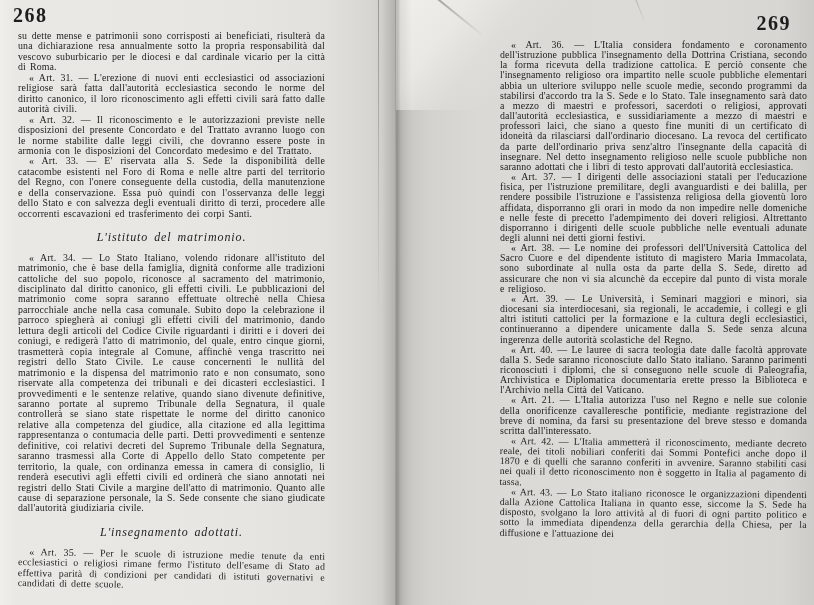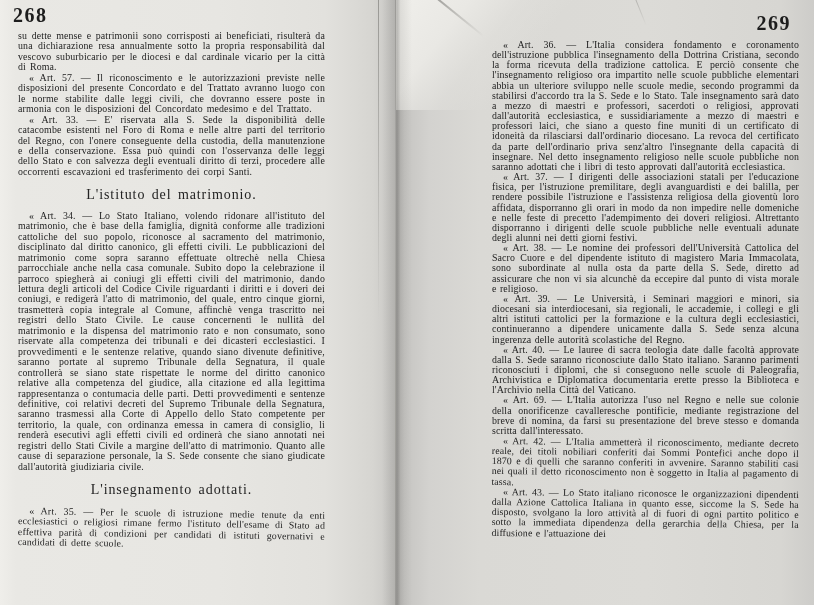--- a/index.html
+++ b/index.html
@@ -54,62 +54,63 @@
     position:absolute; color:#1d1d1d; font-weight:bold;
     font-size:20px; letter-spacing:1.5px;
   }
   .pn-left  { left:13px; top:4px; }
   .pn-right { right:23px; top:12px; }
   .page-body {
     position:absolute; color:#232323; text-align:justify;
     text-rendering:optimizeLegibility;
   }
   .body-left  { left:18px; top:31px; width:307px; font-size:9.9px; line-height:10.45px; letter-spacing:.15px; word-spacing:1.3px; }
-  .body-right { left:96px; top:40px; width:307px; font-size:9.9px; line-height:10.15px; letter-spacing:.1px;  word-spacing:.9px; }
+  .body-right { left:104px; top:40px; width:307px; font-size:9.9px; line-height:10.15px; letter-spacing:.1px;  word-spacing:.9px; }
   .para { margin:0; text-indent:11px; }
   .para.no-indent { text-indent:0; }
   .section-heading {
-    margin:13px 0 10px; text-align:center; 
-    font-weight:normal; font-size:14px; letter-spacing:.9px; word-spacing:2px;
+    margin:13px 0 10px; text-align:center; font-style:italic;
+    font-weight:normal; font-size:12px; letter-spacing:.9px; word-spacing:2px;
     color:#222222;
   }
   .body-right .section-heading { margin:18px 0 13px; }
   .tilt-1 { transform:rotate(.9deg); transform-origin:left center; }
   .tilt-2 { transform:rotate(.55deg); transform-origin:left top; }
 </style>
 </head>
 <body>
 
 <div class="scan">
 
   <div class="page page-left">
     <div class="page-number pn-left">268</div>
     <div class="page-body body-left">
       <p class="para no-indent">su dette mense e patrimonii sono corrisposti ai beneficiati, risulterà da una dichiarazione resa annualmente sotto la propria responsabilità dal vescovo suburbicario per le diocesi e dal cardinale vicario per la città di Roma.</p>
-      <p class="para">« Art. 57. — Il riconoscimento e le autorizzazioni previste nelle disposizioni del presente Concordato e del Trattato avranno luogo con le norme stabilite dalle leggi civili, che dovranno essere poste in armonia con le disposizioni del Concordato medesimo e del Trattato.</p>
+      <p class="para">« Art. 31. — L'erezione di nuovi enti ecclesiastici od associazioni religiose sarà fatta dall'autorità ecclesiastica secondo le norme del diritto canonico, il loro riconoscimento agli effetti civili sarà fatto dalle autorità civili.</p>
+      <p class="para">« Art. 32. — Il riconoscimento e le autorizzazioni previste nelle disposizioni del presente Concordato e del Trattato avranno luogo con le norme stabilite dalle leggi civili, che dovranno essere poste in armonia con le disposizioni del Concordato medesimo e del Trattato.</p>
       <p class="para">« Art. 33. — E' riservata alla S. Sede la disponibilità delle catacombe esistenti nel Foro di Roma e nelle altre parti del territorio del Regno, con l'onere conseguente della custodia, della manutenzione e della conservazione. Essa può quindi con l'osservanza delle leggi dello Stato e con salvezza degli eventuali diritto di terzi, procedere alle occorrenti escavazioni ed trasferimento dei corpi Santi.</p>
       <h3 class="section-heading">L'istituto del matrimonio.</h3>
       <p class="para">« Art. 34. — Lo Stato Italiano, volendo ridonare all'istituto del matrimonio, che è base della famiglia, dignità conforme alle tradizioni cattoliche del suo popolo, riconosce al sacramento del matrimonio, disciplinato dal diritto canonico, gli effetti civili. Le pubblicazioni del matrimonio come sopra saranno effettuate oltrechè nella Chiesa parrocchiale anche nella casa comunale. Subito dopo la celebrazione il parroco spiegherà ai coniugi gli effetti civili del matrimonio, dando lettura degli articoli del Codice Civile riguardanti i diritti e i doveri dei coniugi, e redigerà l'atto di matrimonio, del quale, entro cinque giorni, trasmetterà copia integrale al Comune, affinchè venga trascritto nei registri dello Stato Civile. Le cause concernenti le nullità del matrimonio e la dispensa del matrimonio rato e non consumato, sono riservate alla competenza dei tribunali e dei dicasteri ecclesiastici. I provvedimenti e le sentenze relative, quando siano divenute definitive, saranno portate al supremo Tribunale della Segnatura, il quale controllerà se siano state rispettate le norme del diritto canonico relative alla competenza del giudice, alla citazione ed alla legittima rappresentanza o contumacia delle parti. Detti provvedimenti e sentenze definitive, coi relativi decreti del Supremo Tribunale della Segnatura, saranno trasmessi alla Corte di Appello dello Stato competente per territorio, la quale, con ordinanza emessa in camera di consiglio, li renderà esecutivi agli effetti civili ed ordinerà che siano annotati nei registri dello Stati Civile a margine dell'atto di matrimonio. Quanto alle cause di separazione personale, la S. Sede consente che siano giudicate dall'autorità giudiziaria civile.</p>
       <h3 class="section-heading">L'insegnamento adottati.</h3>
       <p class="para tilt-1">« Art. 35. — Per le scuole di istruzione medie tenute da enti ecclesiastici o religiosi rimane fermo l'istituto dell'esame di Stato ad effettiva parità di condizioni per candidati di istituti governativi e candidati di dette scuole.</p>
     </div>
   </div>
 
   <div class="page page-right">
     <div class="curl-shade"></div>
     <div class="curl-line"></div>
     <div class="curl-line-2"></div>
     <div class="page-number pn-right">269</div>
     <div class="page-body body-right">
       <p class="para">« Art. 36. — L'Italia considera fondamento e coronamento dell'istruzione pubblica l'insegnamento della Dottrina Cristiana, secondo la forma ricevuta della tradizione cattolica. E perciò consente che l'insegnamento religioso ora impartito nelle scuole pubbliche elementari abbia un ulteriore sviluppo nelle scuole medie, secondo programmi da stabilirsi d'accordo tra la S. Sede e lo Stato. Tale insegnamento sarà dato a mezzo di maestri e professori, sacerdoti o religiosi, approvati dall'autorità ecclesiastica, e sussidiariamente a mezzo di maestri e professori laici, che siano a questo fine muniti di un certificato di idoneità da rilasciarsi dall'ordinario diocesano. La revoca del certificato da parte dell'ordinario priva senz'altro l'insegnante della capacità di insegnare. Nel detto insegnamento religioso nelle scuole pubbliche non saranno adottati che i libri di testo approvati dall'autorità ecclesiastica.</p>
       <p class="para">« Art. 37. — I dirigenti delle associazioni statali per l'educazione fisica, per l'istruzione premilitare, degli avanguardisti e dei balilla, per rendere possibile l'istruzione e l'assistenza religiosa della gioventù loro affidata, disporranno gli orari in modo da non impedire nelle domeniche e nelle feste di precetto l'adempimento dei doveri religiosi. Altrettanto disporranno i dirigenti delle scuole pubbliche nelle eventuali adunate degli alunni nei detti giorni festivi.</p>
       <p class="para">« Art. 38. — Le nomine dei professori dell'Università Cattolica del Sacro Cuore e del dipendente istituto di magistero Maria Immacolata, sono subordinate al nulla osta da parte della S. Sede, diretto ad assicurare che non vi sia alcunchè da eccepire dal punto di vista morale e religioso.</p>
       <p class="para">« Art. 39. — Le Università, i Seminari maggiori e minori, sia diocesani sia interdiocesani, sia regionali, le accademie, i collegi e gli altri istituti cattolici per la formazione e la cultura degli ecclesiastici, continueranno a dipendere unicamente dalla S. Sede senza alcuna ingerenza delle autorità scolastiche del Regno.</p>
       <p class="para">« Art. 40. — Le lauree di sacra teologia date dalle facoltà approvate dalla S. Sede saranno riconosciute dallo Stato italiano. Saranno parimenti riconosciuti i diplomi, che si conseguono nelle scuole di Paleografia, Archivistica e Diplomatica documentaria erette presso la Biblioteca e l'Archivio nella Città del Vaticano.</p>
-      <p class="para">« Art. 69. — L'Italia autorizza l'uso nel Regno e nelle sue colonie della onorificenze cavalleresche pontificie, mediante registrazione del breve di nomina, da farsi su presentazione del breve stesso e domanda scritta dall'interessato.</p>
+      <p class="para">« Art. 21. — L'Italia autorizza l'uso nel Regno e nelle sue colonie della onorificenze cavalleresche pontificie, mediante registrazione del breve di nomina, da farsi su presentazione del breve stesso e domanda scritta dall'interessato.</p>
       <p class="para tilt-2">« Art. 42. — L'Italia ammetterà il riconoscimento, mediante decreto reale, dei titoli nobiliari conferiti dai Sommi Pontefici anche dopo il 1870 e di quelli che saranno conferiti in avvenire. Saranno stabiliti casi nei quali il detto riconoscimento non è soggetto in Italia al pagamento di tassa.</p>
       <p class="para tilt-2">« Art. 43. — Lo Stato italiano riconosce le organizzazioni dipendenti dalla Azione Cattolica Italiana in quanto esse, siccome la S. Sede ha disposto, svolgano la loro attività al di fuori di ogni partito politico e sotto la immediata dipendenza della gerarchia della Chiesa, per la diffusione e l'attuazione dei</p>
     </div>
   </div>
 
   <div class="crease-line-faint"></div>
   <div class="gutter-shadow"></div>
   <div class="crease-line"></div>
 
 </div>

